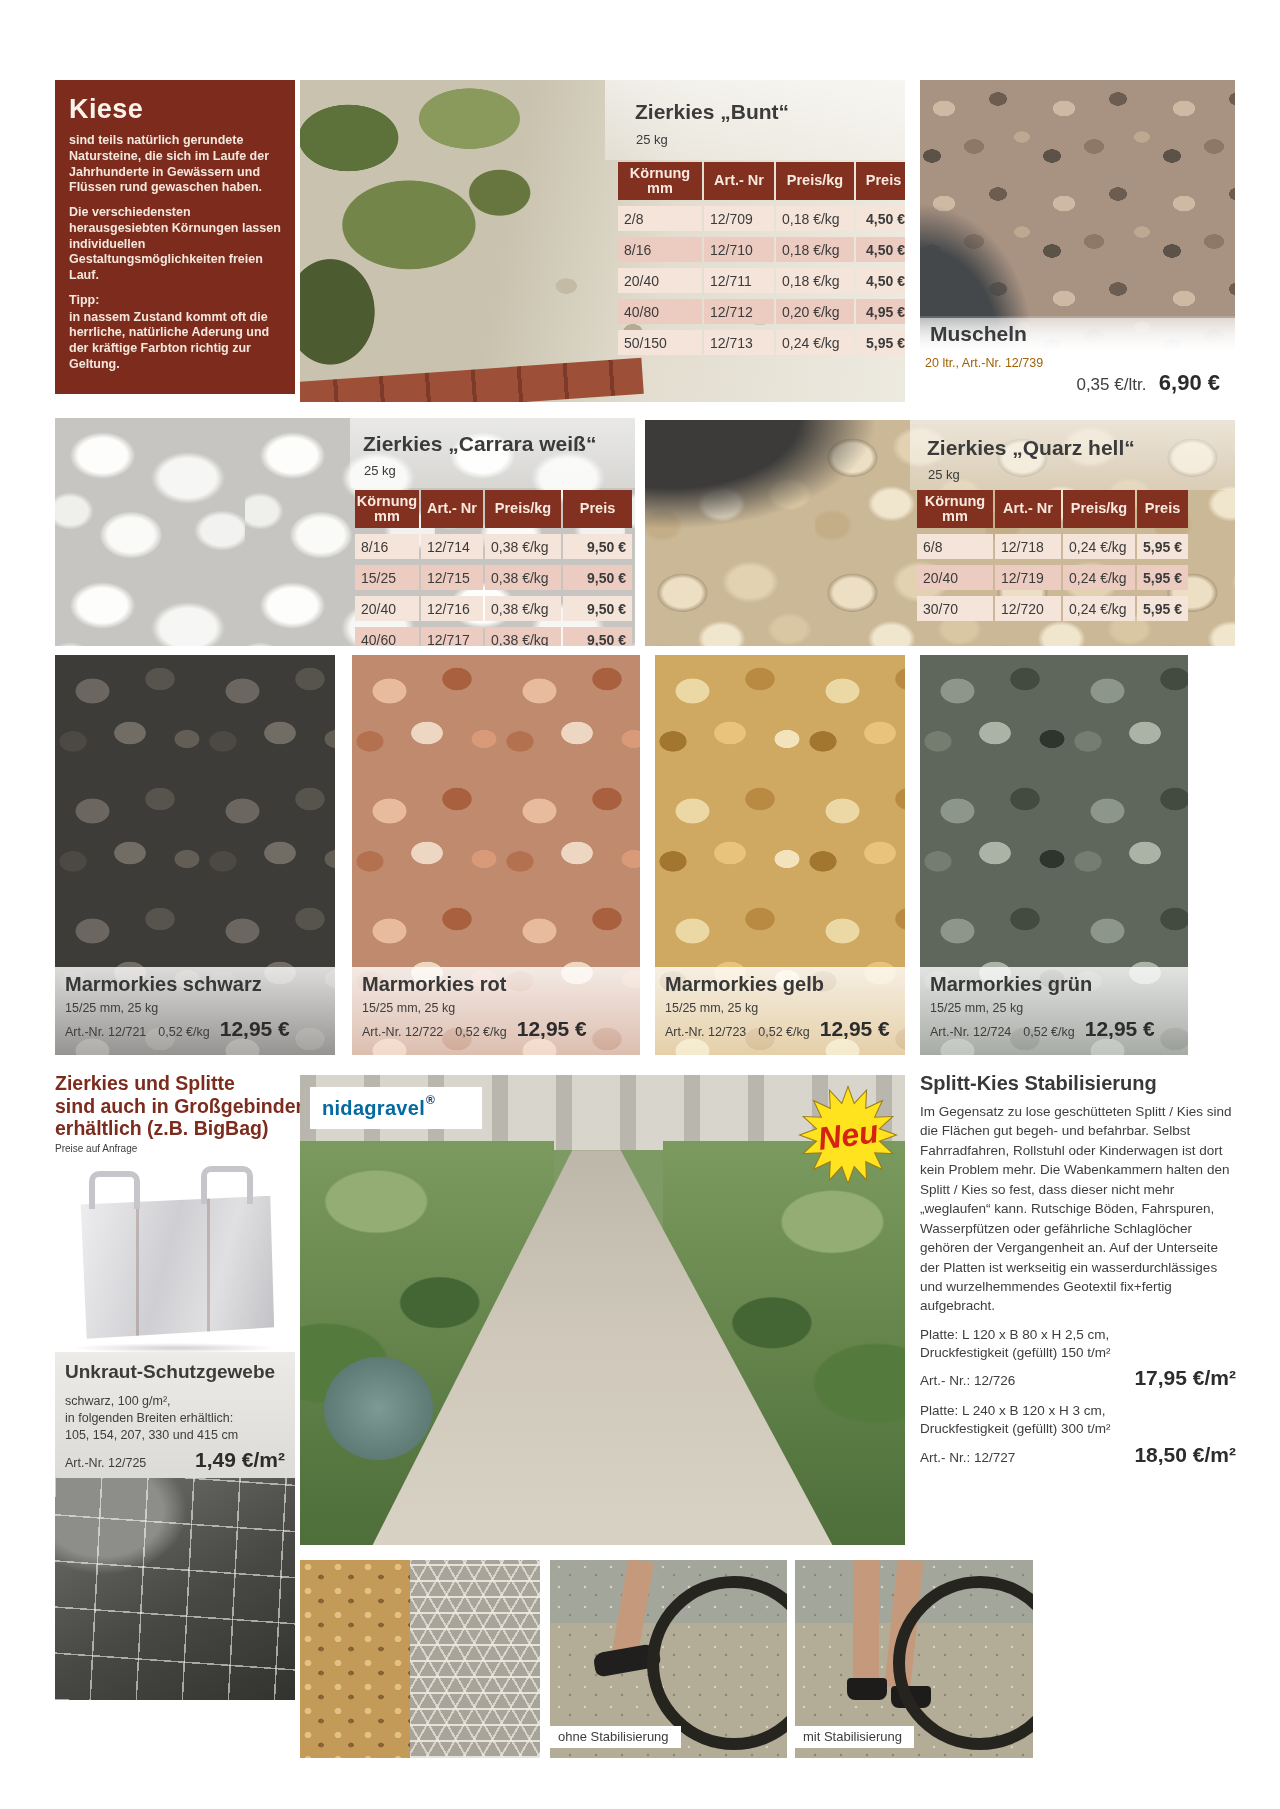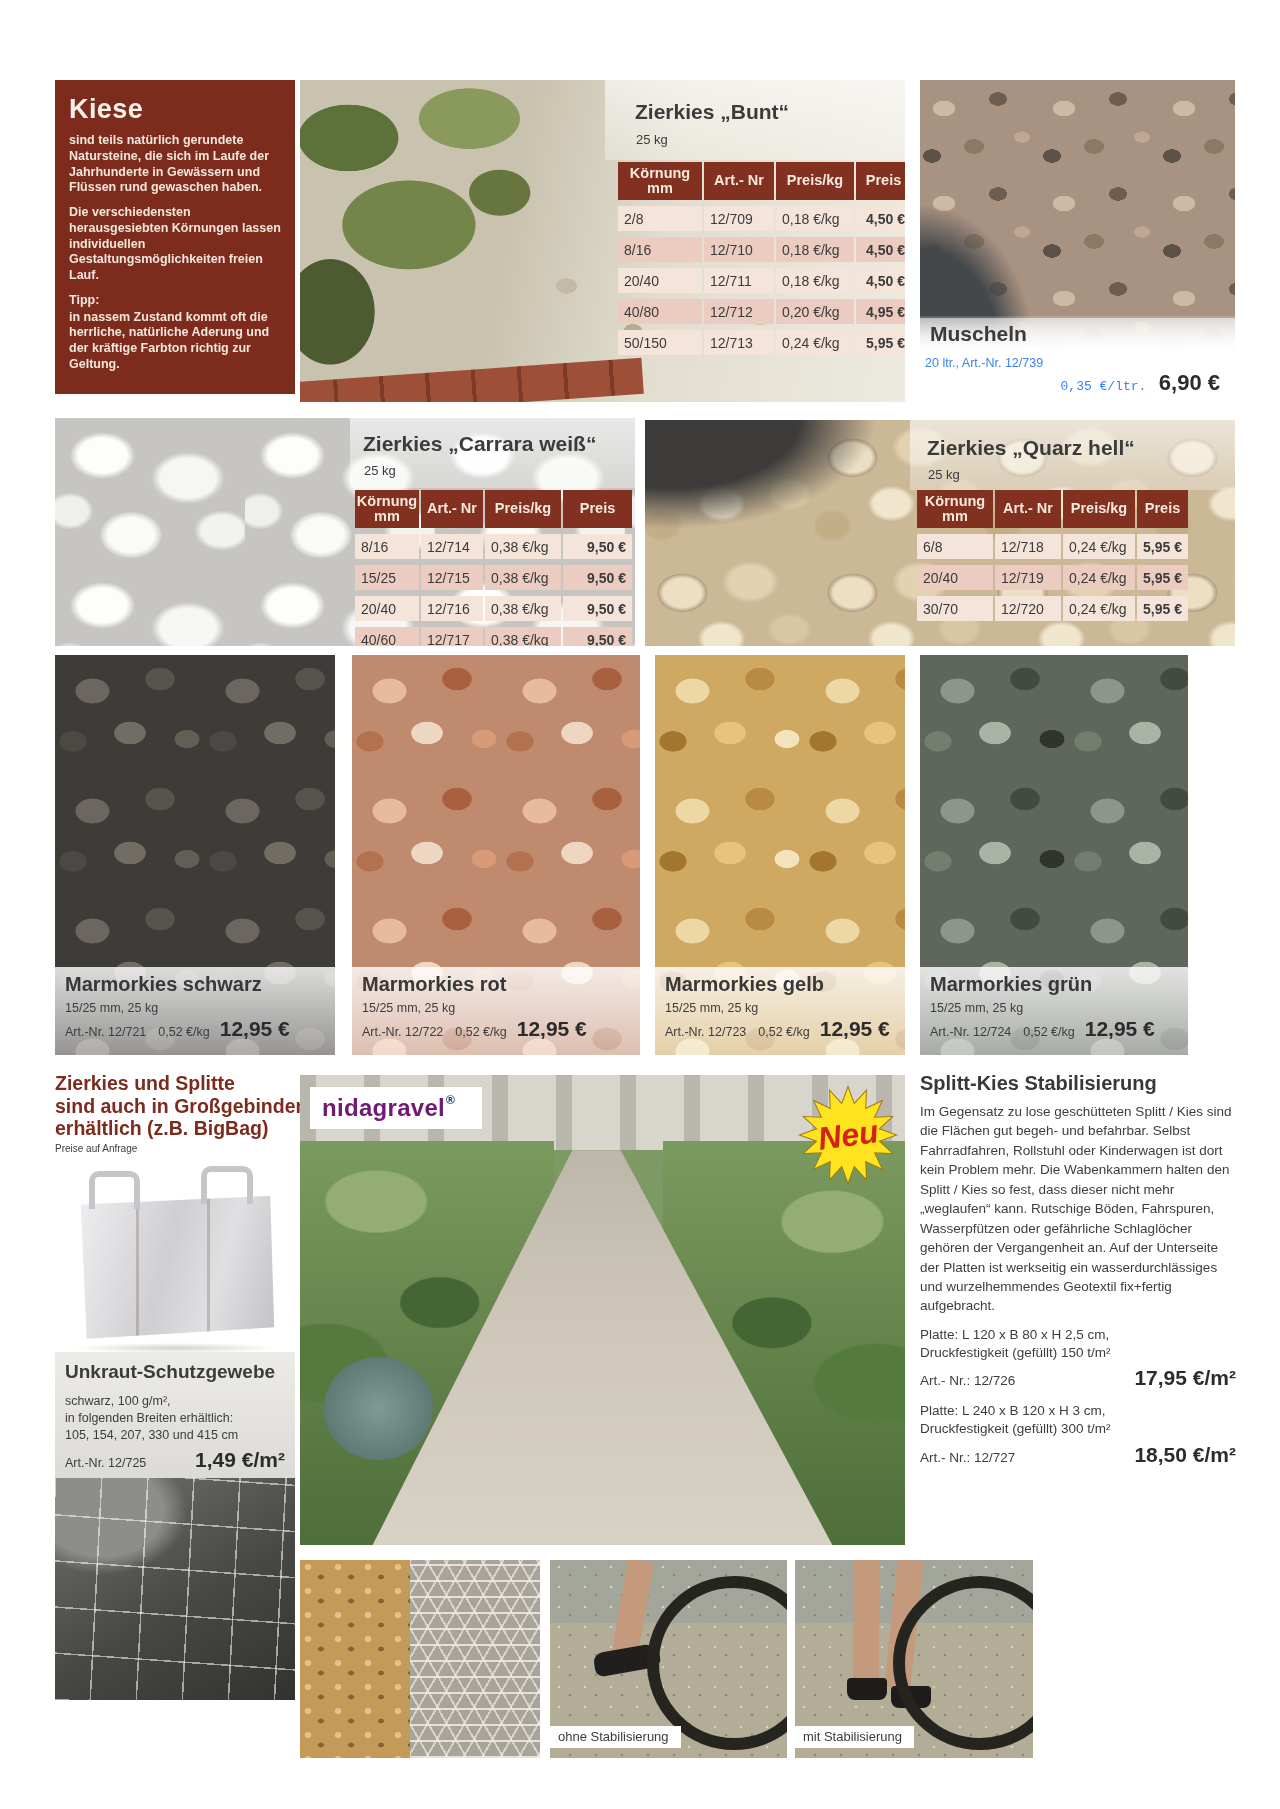--- a/index.html
+++ b/index.html
@@ -217,21 +217,21 @@
       radial-gradient(110px 70px at 88% 60%, #557a3e 0 55%, rgba(0,0,0,0) 58%),
       radial-gradient(70px 45px at 45% 45%, #446634 0 55%, rgba(0,0,0,0) 58%),
       linear-gradient(#7a9a5e,#4e6e3a); }
   .ng-path { position:absolute; inset:0;
     clip-path:polygon(45% 16%, 53% 16%, 88% 100%, 12% 100%);
     background:linear-gradient(#bdb7aa 16%, #cfc8ba 55%, #d8d2c4); }
   .ng-pond { position:absolute; left:4%; bottom:18%; width:18%; height:22%;
     background:radial-gradient(closest-side,#7e9a94,#5d7a74); border-radius:50%; }
   #nida-logo { position:absolute; left:10px; top:12px; width:172px; height:42px; background:#fff;
     display:flex; align-items:center; padding-left:12px; box-sizing:border-box; }
-  #nida-logo .brand { font-size:24px; font-weight:bold; color:#701a75; letter-spacing:.3px; }
+  #nida-logo .brand { font-size:20px; font-weight:bold; color:#0369a1; letter-spacing:.3px; }
   #nida-logo .mark { font-size:12px; font-weight:bold; color:#16356c; vertical-align:super; margin-left:1px; position:relative; top:-8px; }
 
   
   #neu { position:absolute; left:498px; top:10px; width:100px; height:100px; }
   .star, .star-inner { position:absolute;
     clip-path:polygon(100% 50%,82.4% 56.4%,96.2% 69.1%,77.4% 68.3%,85.4% 85.4%,68.3% 77.4%,69.1% 96.2%,56.4% 82.4%,50% 100%,43.6% 82.4%,30.9% 96.2%,31.7% 77.4%,14.6% 85.4%,22.6% 68.3%,3.8% 69.1%,17.6% 56.4%,0% 50%,17.6% 43.6%,3.8% 30.9%,22.6% 31.7%,14.6% 14.6%,31.7% 22.6%,30.9% 3.8%,43.6% 17.6%,50% 0%,56.4% 17.6%,69.1% 3.8%,68.3% 22.6%,85.4% 14.6%,77.4% 31.7%,96.2% 30.9%,82.4% 43.6%); }
   .star { inset:0; background:#9c7c14; }
   .star-inner { inset:3px; background:#ffe31e; display:flex; align-items:center; justify-content:center; }
   .neu-text { font-size:32px; font-weight:bold; font-style:italic; color:#d42313; transform:rotate(-8deg); }
 
@@ -277,23 +277,23 @@
   #ph-mit .leg.l1 { left:58px; top:0; height:120px; }
   #ph-mit .leg.l2 { left:96px; top:0; height:128px; transform:rotate(6deg); }
   #ph-mit .shoe { position:absolute; left:52px; top:118px; width:40px; height:22px;
     background:#1e1c1a; border-radius:4px 4px 8px 8px; }
   #ph-mit .shoe.s2 { left:96px; top:126px; }
 
   
   #muscheln-strip { position:absolute; left:920px; top:318px; width:315px; height:32px;
     background:linear-gradient(rgba(255,255,255,.55), rgba(255,255,255,.95)); }
   #muscheln-title { position:absolute; left:930px; top:322px; font-size:21px; font-weight:bold; color:#3b3b3b; }
-  #muscheln-spec { position:absolute; left:925px; top:356px; font-size:12.5px; color:#3b82f6; }
+  #muscheln-spec { position:absolute; left:925px; top:356px; font-size:12.5px; color:#a16207; }
   #muscheln-priceline { position:absolute; left:920px; top:370px; width:300px; text-align:right; }
-  #muscheln-priceline .u { font-size:13px; color:#3b82f6;font-family:Liberation Mono, monospace; }
+  #muscheln-priceline .u { font-size:17px; color:#404040; }
   #muscheln-priceline .p { font-size:22px; font-weight:bold; color:#2c2c2c; margin-left:8px; }
 
   
   #footer { position:absolute; left:0; bottom:0; width:1280px; height:47px; background:#7c2b1d;
     display:flex; align-items:center; justify-content:flex-end; padding-right:190px; box-sizing:border-box;
     color:#ffffff; font-weight:bold; font-size:23px; gap:30px; }
 </style>
 </head>
 <body>
 

